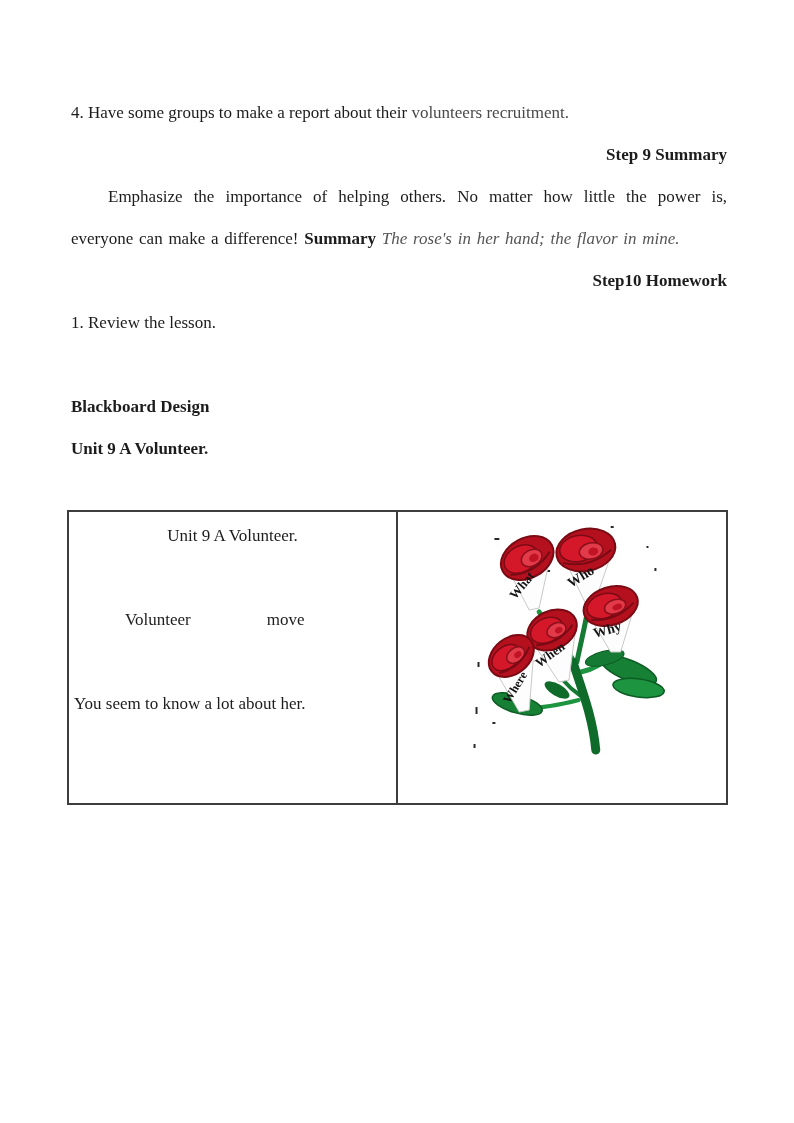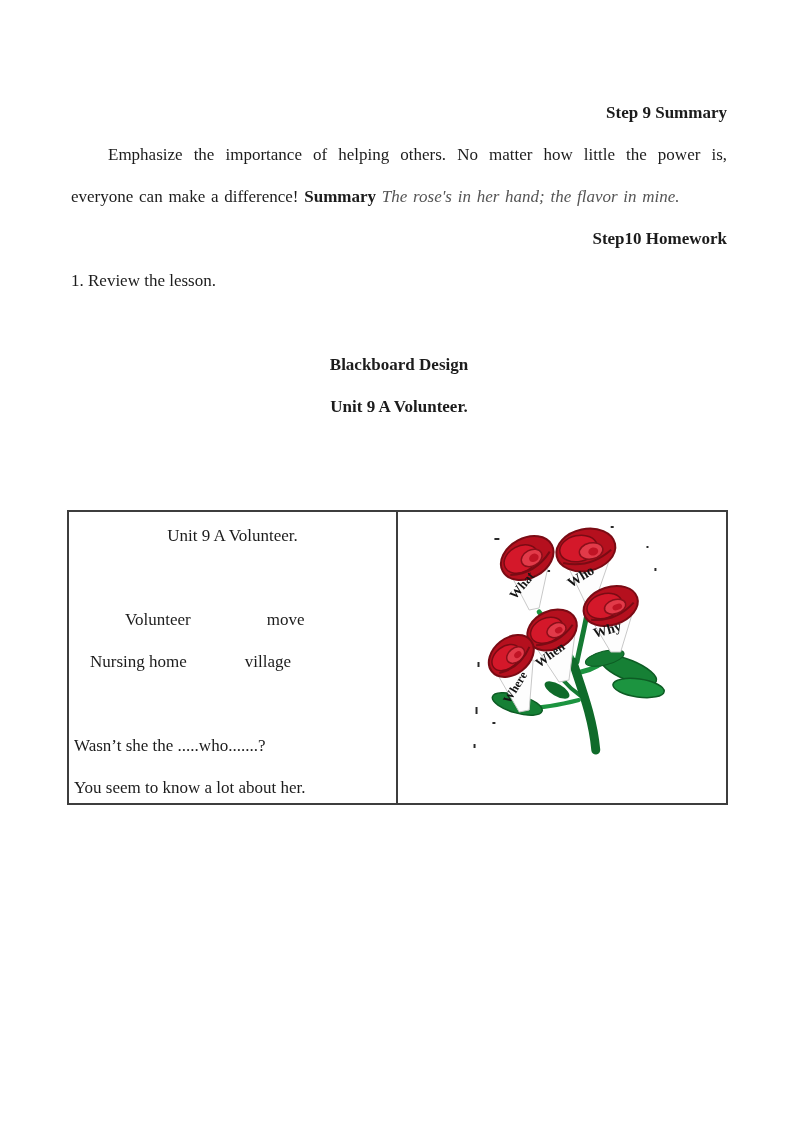--- a/index.html
+++ b/index.html
@@ -8,21 +8,21 @@
     width:794px;height:1123px;
     background:#ffffff;
     font-family:"Liberation Serif",serif;
     font-size:17px;
     color:#1c1c1c;
     overflow:hidden;
   }
   .flow{padding:92px 67px 0 71px;}
   .line{margin:0;line-height:42px;white-space:nowrap;}
   .bold{font-weight:bold;text-align:right;}
-  .centered{text-align:center;}
+  .centered{text-align:left;}
   .justified{
     margin:0;line-height:42px;
     text-align:justify;
     text-indent:37px;
     word-spacing:1.5px;
   }
   .muted{color:#4a4a4a;}
   .quote{color:#555555;}
   .spacer-line{height:42px;}
   
@@ -46,20 +46,21 @@
   .p2b{margin-left:58px;}
   .q{margin:0;line-height:42px;padding-left:5px;white-space:nowrap;}
   .rose-svg{position:absolute;left:0;top:0;width:100%;height:100%;}
 </style>
 </head>
 <body>
 
 <div class="page">
   <div class="flow">
 
+    <p class="line"><span>4. Have some groups to make a report about their </span><span class="muted">volunteers recruitment.</span></p>
 
     <p class="line bold">Step 9 Summary</p>
 
     <p class="justified"><span>Emphasize the importance of helping others. No matter how little the power is, everyone can make a difference! </span><b>Summary </b><i class="quote">The rose's in her hand; the flavor in mine.</i></p>
 
     <p class="line bold">Step10 Homework</p>
 
     <p class="line">1. Review the lesson.</p>
 
     <div class="spacer-line"></div>
@@ -67,23 +68,21 @@
     <p class="line bold centered">Blackboard Design</p>
     <p class="line bold centered">Unit 9 A Volunteer.</p>
   </div>
 
   <div class="bb-table">
 
     <div class="cell cell-left">
       <p class="cell-title">Unit 9 A Volunteer.</p>
       <div class="spacer-line"></div>
       <p class="pair-row"><span class="p1a">Volunteer</span><span class="p1b">move</span></p>
-      <p class="pair-row"><span class="p2a">Nursing home</span><span class="p2b">village</span></p>
       <div class="spacer-line"></div>
-      <p class="q">Wasn’t she the .....who.......?</p>
       <p class="q">You seem to know a lot about her.</p>
     </div>
 
     <div class="cell cell-right">
       <svg class="rose-svg" viewBox="0 0 330 291" preserveAspectRatio="none" xmlns="http://www.w3.org/2000/svg">
 
         <g fill="#2a2a2a">
           <rect x="97" y="26" width="5" height="2"></rect>
           <rect x="214" y="14" width="3" height="2"></rect>
           <rect x="250" y="34" width="2" height="2"></rect>

